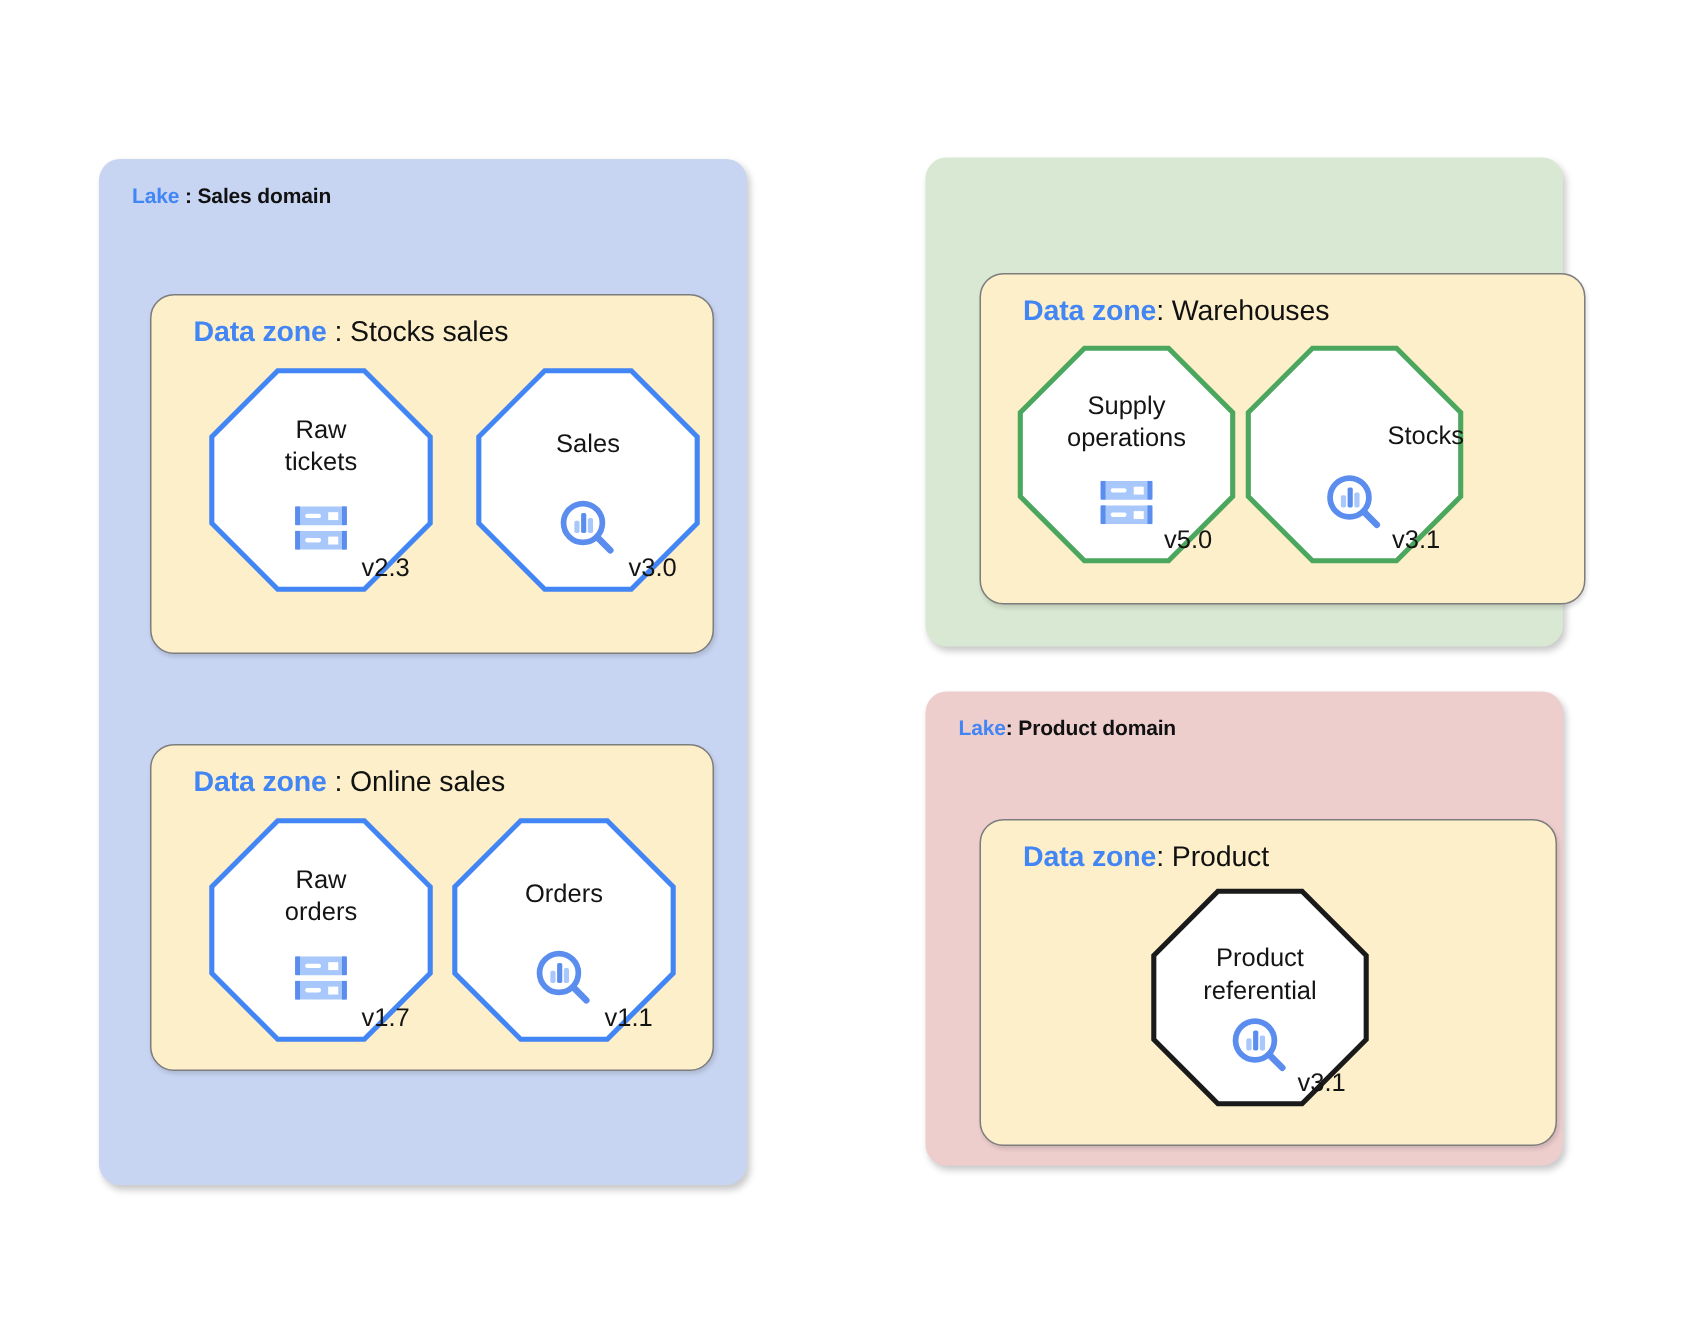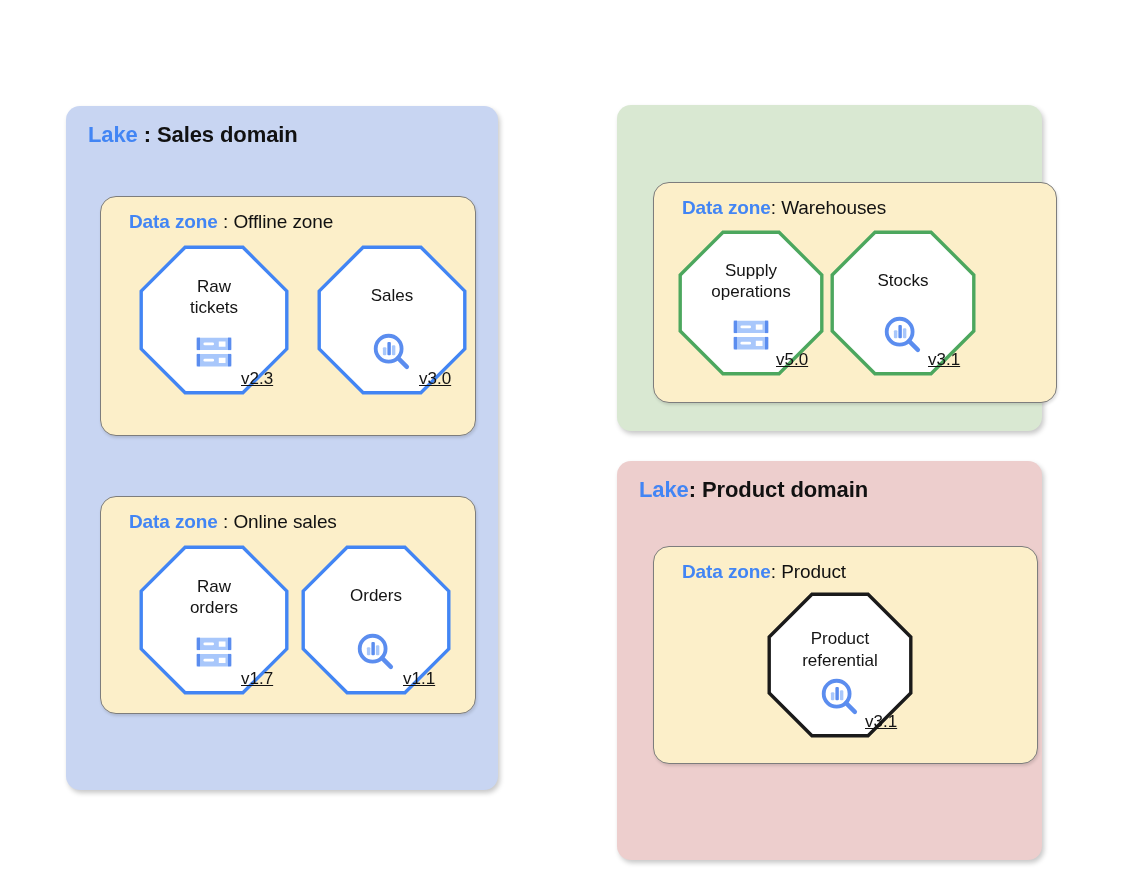--- a/index.html
+++ b/index.html
@@ -25,21 +25,21 @@
 
   
   .lake {
     position: absolute;
     border-radius: 14px;
     box-shadow: 2px 3px 5px rgba(0,0,0,0.22);
     box-sizing: border-box;
   }
   .lake-title {
     position: absolute;
-    font-size: 22px;
+    font-size: 14px;
     font-weight: bold;
     white-space: nowrap;
     letter-spacing: -0.1px;
     color: #111111;
   }
   .lake-title .kw {
     font-weight: bold;
   }
 
   
@@ -81,37 +81,36 @@
     line-height: 21.5px;
     color: #141414;
     white-space: pre-line;
     pointer-events: none;
   }
   .node-version {
     position: absolute;
     font-size: 17px;
     color: #141414;
     white-space: nowrap;
-    text-decoration: underline;
   }
   .node-icon {
     position: absolute;
     width: 46px;
     height: 46px;
   }
   .node-icon svg { display: block; width: 100%; height: 100%; }
 </style>
 </head>
 <body>
 
 <div id="canvas">
     <div class="lake" style="left: 66px; top: 106px; width: 432px; height: 684px; background: rgb(200, 213, 242);">
       <div class="lake-title" style="left: 22px; top: 16px;"><span class="kw" style="color: rgb(66, 133, 244);">Lake</span><span> : </span><span>Sales domain</span></div>
       <div class="zone" style="left: 34px; top: 90px; width: 376px; height: 240px;">
-        <div class="zone-title" style="left: 28px; top: 14px;"><span class="kw">Data zone</span><span> : </span><span>Offline zone</span></div>
+        <div class="zone-title" style="left: 28px; top: 14px;"><span class="kw">Data zone</span><span> : </span><span>Stocks sales</span></div>
         <div class="node" style="left: 38px; top: 48px; width: 150px; height: 150px;">
           <svg class="oct" width="150" height="150" viewBox="0 0 150 150">
             <path d="M 46.135000000000005 2.2 L 103.86500000000001 2.2 L 147.8 46.135000000000005 L 147.8 103.86500000000001 L 103.86500000000001 147.8 L 46.135000000000005 147.8 L 2.2 103.86500000000001 L 2.2 46.135000000000005 Z" fill="#ffffff" stroke="#4285f4" stroke-width="3.4" stroke-linejoin="miter"></path>
           </svg>
           <div class="node-label" style="top: 30.75px;">Raw
 tickets</div>
           <div class="node-icon" style="left: 52px; top: 84px;">
             <svg viewBox="0 0 48 48" xmlns="http://www.w3.org/2000/svg" aria-hidden="true">
       <g>
         <rect x="6" y="9" width="36" height="13" rx="1.5" fill="#a8c7fb"></rect>
@@ -218,37 +217,37 @@
         <rect x="29" y="30" width="7" height="5.5" fill="#ffffff"></rect>
       </g>
     </svg>
           </div>
           <div class="node-version" style="left: 98px; top: 120px;">v5.0</div>
         </div>
         <div class="node" style="left: 176px; top: 47px; width: 146px; height: 146px;">
           <svg class="oct" width="146" height="146" viewBox="0 0 146 146">
             <path d="M 44.9634 2.2 L 101.03660000000002 2.2 L 143.8 44.9634 L 143.8 101.03660000000002 L 101.03660000000002 143.8 L 44.9634 143.8 L 2.2 101.03660000000002 L 2.2 44.9634 Z" fill="#ffffff" stroke="#4ca75e" stroke-width="3.4" stroke-linejoin="miter"></path>
           </svg>
-          <div class="node-label" style="top: 40px;">Stocks</div>
+          <div class="node-label" style="top: 50px; text-align: right;">Stocks</div>
           <div class="node-icon" style="left: 50px; top: 81.76px;">
             <svg viewBox="0 0 48 48" xmlns="http://www.w3.org/2000/svg" aria-hidden="true">
     <g>
       <circle cx="20.5" cy="20.5" r="13.5" fill="none" stroke="#5b8def" stroke-width="4"></circle>
       <rect x="14.5" y="19" width="3.6" height="8.5" rx="1.2" fill="#a8c7fb"></rect>
       <rect x="19.2" y="13.5" width="3.6" height="14" rx="1.2" fill="#5b8def"></rect>
       <rect x="23.9" y="17" width="3.6" height="10.5" rx="1.2" fill="#a8c7fb"></rect>
       <line x1="30.4" y1="30.4" x2="39.5" y2="39.5" stroke="#5b8def" stroke-width="4.6" stroke-linecap="round"></line>
     </g>
   </svg>
           </div>
           <div class="node-version" style="left: 98px; top: 120px;">v3.1</div>
         </div>
       </div>
     </div>
-    <div class="lake" style="left: 617px; top: 461px; width: 425px; height: 399px; background: rgb(237, 206, 205);">
+    <div class="lake" style="left: 617px; top: 461px; width: 425px; height: 316px; background: rgb(237, 206, 205);">
       <div class="lake-title" style="left: 22px; top: 16px;"><span class="kw" style="color: rgb(66, 133, 244);">Lake</span><span>: </span><span>Product domain</span></div>
       <div class="zone" style="left: 36px; top: 85px; width: 385px; height: 218px;">
         <div class="zone-title" style="left: 28px; top: 14px;"><span class="kw">Data zone</span><span>: </span><span>Product</span></div>
         <div class="node" style="left: 113px; top: 45px; width: 146px; height: 146px;">
           <svg class="oct" width="146" height="146" viewBox="0 0 146 146">
             <path d="M 44.9634 2.2 L 101.03660000000002 2.2 L 143.8 44.9634 L 143.8 101.03660000000002 L 101.03660000000002 143.8 L 44.9634 143.8 L 2.2 101.03660000000002 L 2.2 44.9634 Z" fill="#ffffff" stroke="#1a1a1a" stroke-width="3.4" stroke-linejoin="miter"></path>
           </svg>
           <div class="node-label" style="top: 36px;">Product
 referential</div>
           <div class="node-icon" style="left: 50px; top: 81.76px;">

